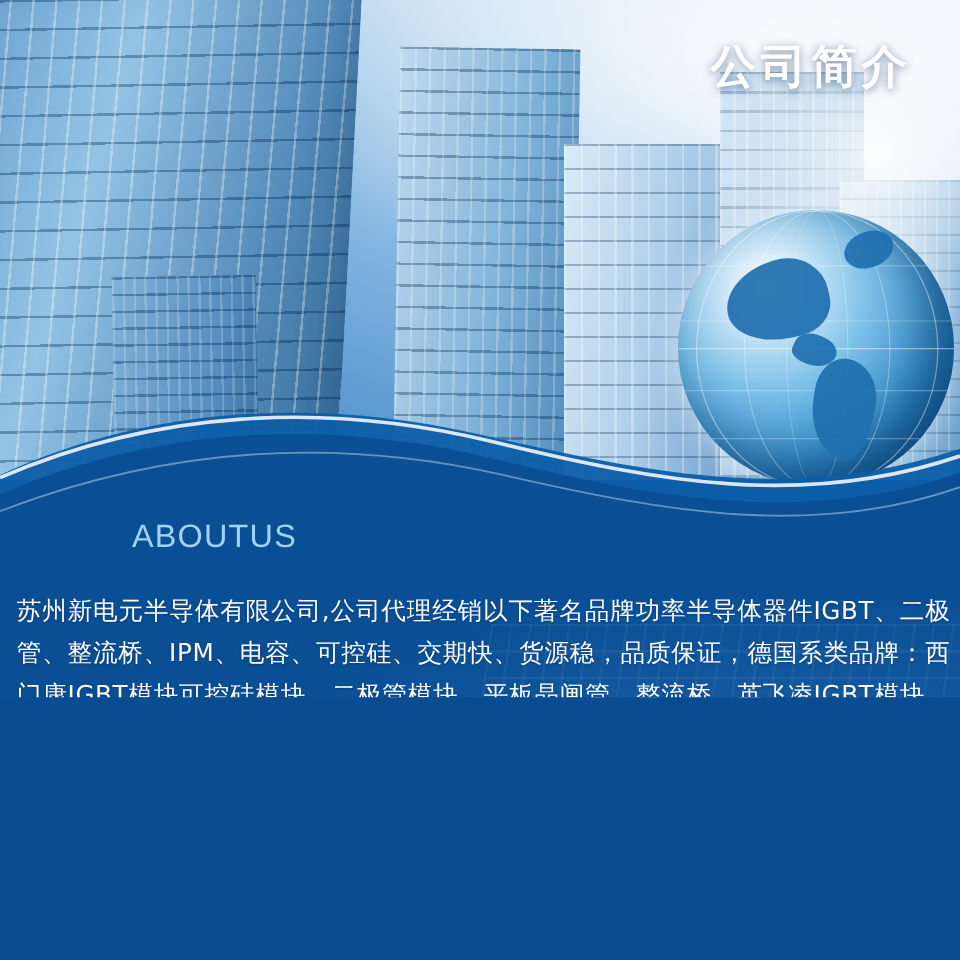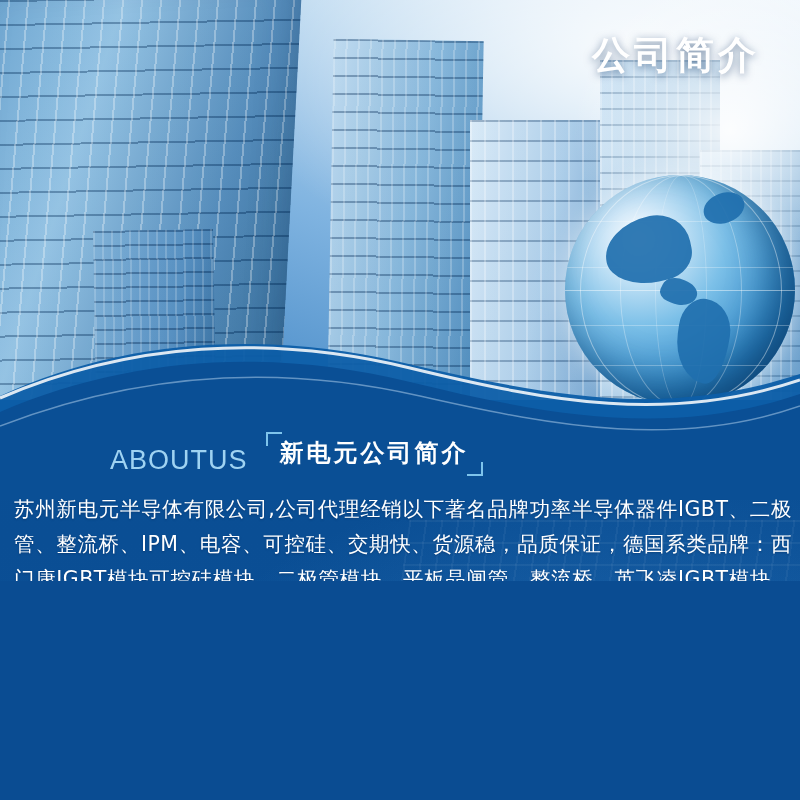--- a/index.html
+++ b/index.html
@@ -218,22 +218,22 @@
     transform: skewX(-8deg);
     opacity: 0.9;
   }
 
   
   .about-row {
     position: absolute;
     left: 110px;
     top: 432px;
     display: flex;
-    align-items: flex-end;
-    gap: 18px;
+    align-items: flex-start;
+    gap: 5px;
   }
   .about-en {
     color: #9fd3f2;
     font-size: 27px;
     letter-spacing: 1px;
     font-family: "Liberation Sans", sans-serif;
   }
   .about-cn-box {
     position: relative;
     padding: 5px 14px 7px 14px;
@@ -308,22 +308,17 @@
 
   <svg class="wave" viewBox="0 0 800 200" preserveAspectRatio="none">
     <path d="M0,96 C120,40 260,30 400,62 C540,94 660,120 800,74 L800,200 L0,200 Z" fill="#0d5ea8" opacity="0.95"></path>
     <path d="M0,112 C130,56 270,48 410,82 C550,116 670,138 800,94 L800,200 L0,200 Z" fill="#0a4f95"></path>
     <path d="M0,98 C130,42 270,34 410,68 C550,102 670,124 800,80" fill="none" stroke="#ffffff" stroke-width="3" opacity="0.85"></path>
     <path d="M0,126 C140,72 280,64 420,96 C560,128 680,148 800,106" fill="none" stroke="#cfe6fa" stroke-width="1.5" opacity="0.45"></path>
   </svg>
 
   <div class="about-row">
     <div class="about-en">ABOUTUS</div>
-    <div class="about-cn-box">
-      <span class="corner tl"></span>
-      <span class="about-cn">新电元公司简介</span>
-      <span class="corner br"></span>
-    </div>
   </div>
 
   <div class="body-text">苏州新电元半导体有限公司,公司代理经销以下著名品牌功率半导体器件IGBT、二极管、整流桥、IPM、电容、可控硅、交期快、货源稳，品质保证，德国系类品牌：西门康IGBT模块可控硅模块、二极管模块、平板晶闸管、整流桥、英飞凌IGBT模块、可控硅模块、二极管模块 、平板晶闸管、整流桥，德国IXYS模块：IXYS可控硅模块、快恢复二极管、二极管模块 整流桥模块，日本系类品牌：三菱IGBT模块、三菱可控硅模块，日本富士IGB模块，富士整流桥模块、 日本富士保险丝，日本三社模块： 三社可控硅模块 、三社整流桥模块、三社二极管模块、全系类电子电力保护系类保险丝 熔断器：美国EATON（伊顿.巴斯曼）Bussmann保险丝、德国西门子siemens熔断器、日本日之出(HINODE)保险丝</div>
 
 </div>
 
 </body></html>

